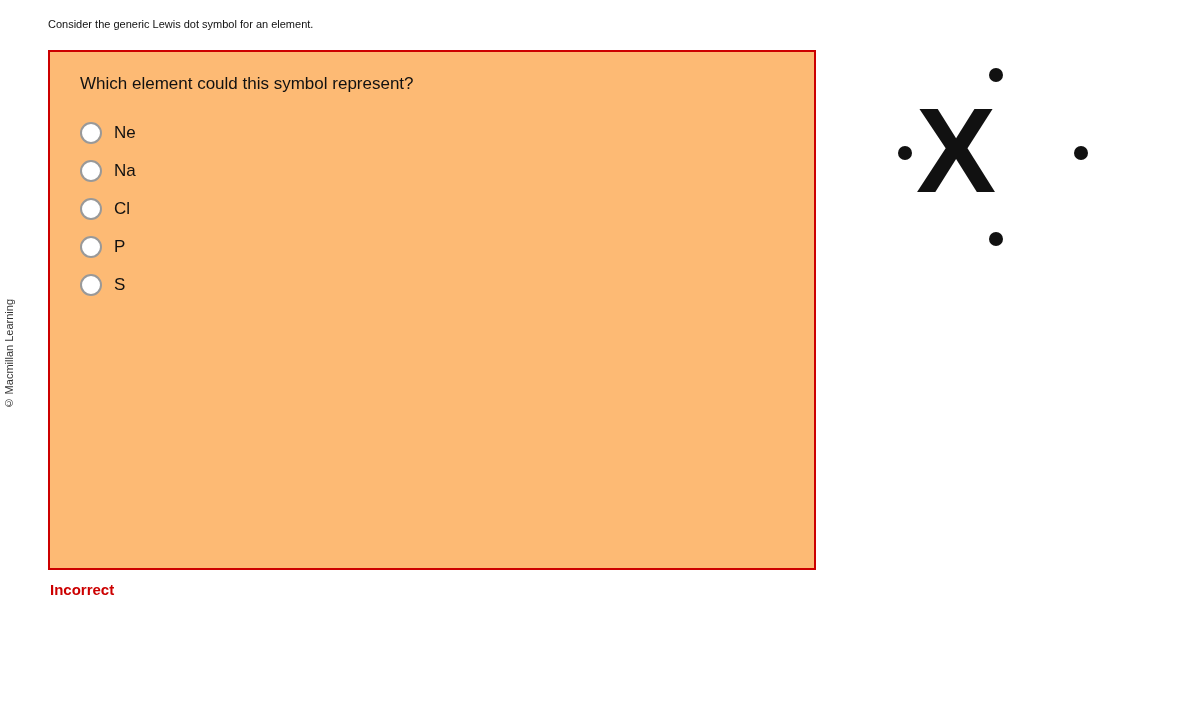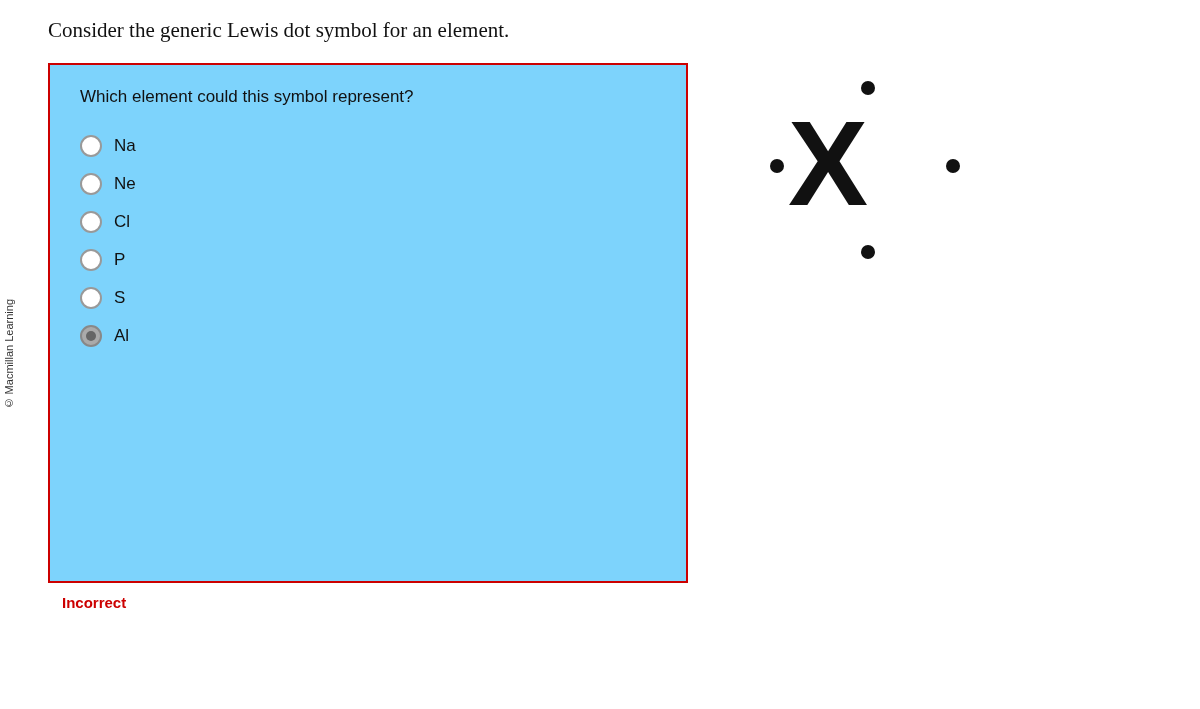--- a/index.html
+++ b/index.html
@@ -37,40 +37,40 @@
     .main-content {
       position: absolute;
       left: 18px;
       top: 0;
       right: 0;
       bottom: 0;
       padding: 18px 30px;
     }
 
     .question-prompt {
-      font-size: 21px;
+      font-size: 11px;
       color: #111;
       margin-bottom: 20px;
-      font-family: Liberation Serif, serif;
+      font-family: Liberation Sans, sans-serif;
     }
 
     .layout-row {
       display: flex;
       flex-direction: row;
       align-items: flex-start;
       gap: 40px;
     }
 
     .answer-box {
       border: 2.5px solid #cc0000;
       padding: 22px 30px 30px 30px;
-      width: 640px;
+      width: 768px;
       min-height: 520px;
       position: relative;
-      background: #7dd3fc;
+      background: #fdba74;
     }
 
     .answer-box-question {
       font-size: 17px;
       color: #111;
       margin-bottom: 28px;
       font-family: Arial, sans-serif;
     }
 
     .options-list {
@@ -111,21 +111,21 @@
       content: '';
       width: 10px;
       height: 10px;
       border-radius: 50%;
       background: #666;
     }
 
     .incorrect-label {
       position: absolute;
       bottom: -30px;
-      left: 12px;
+      left: 0;
       font-size: 15px;
       font-weight: bold;
       color: #cc0000;
       font-family: Arial, sans-serif;
     }
 
     
     .lewis-diagram {
       position: relative;
       width: 240px;
@@ -190,41 +190,37 @@
   <div class="question-prompt">Consider the generic Lewis dot symbol for an element.</div>
 
   <div class="layout-row">
 
     <div class="answer-box" style="position:relative;">
       <div class="answer-box-question">Which element could this symbol represent?</div>
 
       <ul class="options-list" id="options-list">
       <li class="option-item">
             <span class="radio-circle"></span>
+            <span>Ne</span>
+          </li>
+          <li class="option-item">
+            <span class="radio-circle"></span>
             <span>Na</span>
           </li>
           <li class="option-item">
             <span class="radio-circle"></span>
-            <span>Ne</span>
-          </li>
-          <li class="option-item">
-            <span class="radio-circle"></span>
             <span>Cl</span>
           </li>
           <li class="option-item">
             <span class="radio-circle"></span>
             <span>P</span>
           </li>
           <li class="option-item">
             <span class="radio-circle"></span>
             <span>S</span>
-          </li>
-          <li class="option-item">
-            <span class="radio-circle selected"></span>
-            <span>Al</span>
           </li>
         </ul>
 
       <div class="incorrect-label">Incorrect</div>
     </div>
 
     <div class="lewis-diagram">
       <span class="lewis-x">X</span>
       <div class="dot dot-top"></div>
       <div class="dot dot-left"></div>

